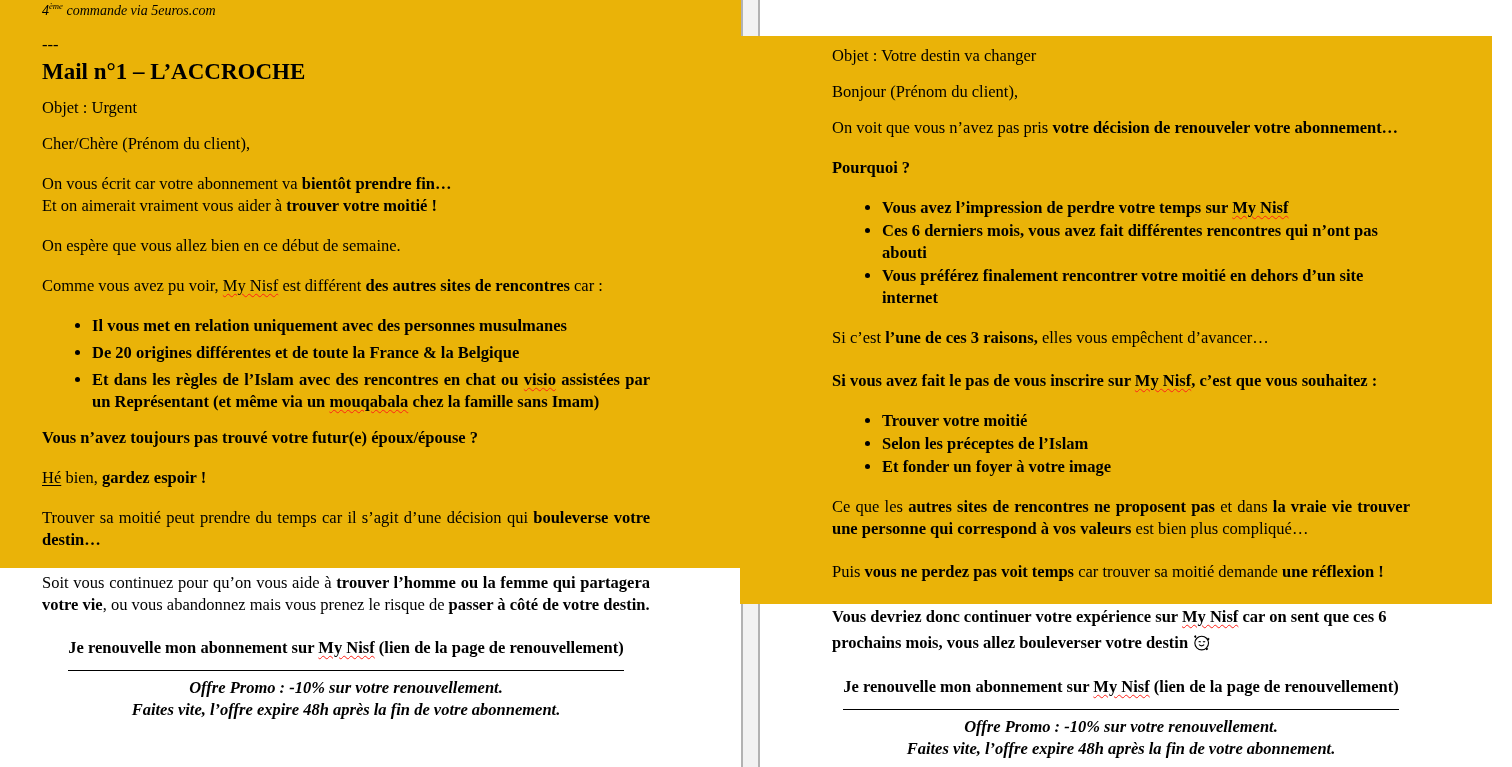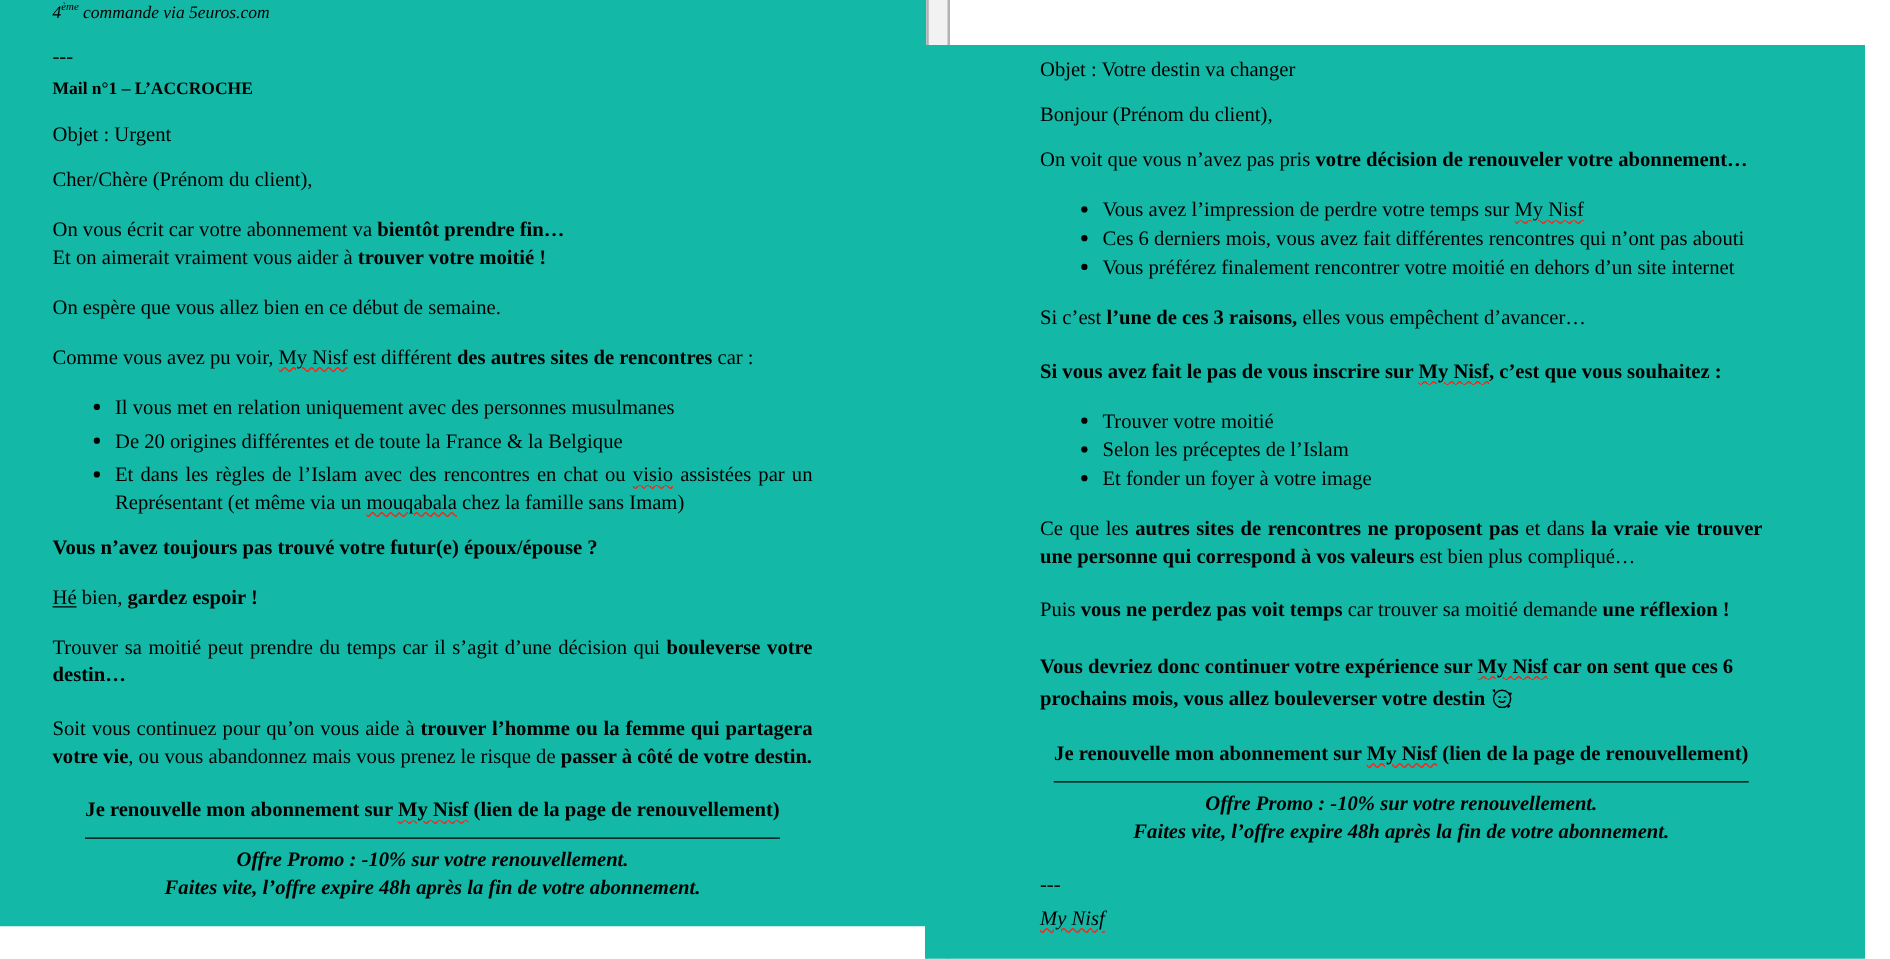--- a/index.html
+++ b/index.html
@@ -2,42 +2,42 @@
 <html><head>
 <meta charset="utf-8">
 <style>
   html,body{margin:0;padding:0;}
   body{
     width:1512px;height:767px;overflow:hidden;background:#ffffff;
     font-family:"Liberation Serif","DejaVu Serif",serif;
     font-size:16.5px;line-height:22px;color:#000;
     position:relative;
   }
-  .page{position:absolute;top:0;height:741px;background:#14b8a6;}
+  .page{position:absolute;top:0;height:568px;background:#eab308;}
   .page-left{left:0;width:741px;}
   .page-right{left:740px;width:752px;margin-top:36px;}
   .gutter{position:absolute;top:0;left:741px;width:19px;height:767px;
     background:#f2f2f2;border-left:2px solid #b2b2b2;border-right:2px solid #b2b2b2;
     box-sizing:border-box;}
   .content{position:absolute;}
   .page-left .content{left:42px;top:2px;width:608px;}
   .page-right .content{left:92px;top:9px;width:578px;}
 
   p{margin:0 0 18px;}
-  ul{margin:0 0 14px;padding-left:50px;}
+  ul{margin:0 0 14px;padding-left:50px;font-weight:bold;}
   li{margin-bottom:5px;}
   ul.tight li{margin-bottom:1px;}
   ul.tight{margin-bottom:18px;}
 
   .b{font-weight:bold;}
   .i{font-style:italic;}
   .center{text-align:center;}
   .justify{text-align:justify;}
   .fs-sm{font-size:14px;line-height:18px;}
-  .fs-lg{font-size:14px;}
+  .fs-lg{font-size:23px;}
   .lh-wide{line-height:25.5px;}
   .mb-none{margin-bottom:0;}
   .mb-xs{margin-bottom:5px;}
   .mb-s{margin-bottom:14px;}
   .mb-m{margin-bottom:18px;}
   .mb-l{margin-bottom:21px;}
   .sup{vertical-align:super;font-size:0.62em;line-height:0;}
   .uwrap{border-bottom:1.7px solid #000;padding-bottom:13px;}
   .sq-red{text-decoration-line:underline;text-decoration-style:wavy;
     text-decoration-color:#ff2116;text-decoration-thickness:1px;text-underline-offset:2px;}
@@ -73,20 +73,21 @@
     </div>
 </div>
 
 <div class="gutter"></div>
 
 <div class="page page-right">
   <div class="content">
       <p class="mb-s"><span>Objet : Votre destin va changer</span></p>
       <p class="mb-s"><span>Bonjour (Prénom du client),</span></p>
       <p class="mb-m"><span>On voit que vous n’avez pas pris </span><span class="b">votre décision de renouveler votre abonnement…</span></p>
+      <p class="b mb-m"><span>Pourquoi ?</span></p>
       <ul class="tight">
         <li><span>Vous avez l’impression de perdre votre temps sur </span><span class="sq-red">My Nisf</span></li>
         <li><span>Ces 6 derniers mois, vous avez fait différentes rencontres qui n’ont pas abouti</span></li>
         <li><span>Vous préférez finalement rencontrer votre moitié en dehors d’un site internet</span></li>
       </ul>
       <p class="mb-l"><span>Si c’est </span><span class="b">l’une de ces 3 raisons,</span><span> elles vous empêchent d’avancer…</span></p>
       <p class="b mb-m"><span>Si vous avez fait le pas de vous inscrire sur </span><span class="sq-red">My Nisf</span><span>, c’est que vous souhaitez :</span></p>
       <ul class="tight">
         <li><span>Trouver votre moitié</span></li>
         <li><span>Selon les préceptes de l’Islam</span></li>

